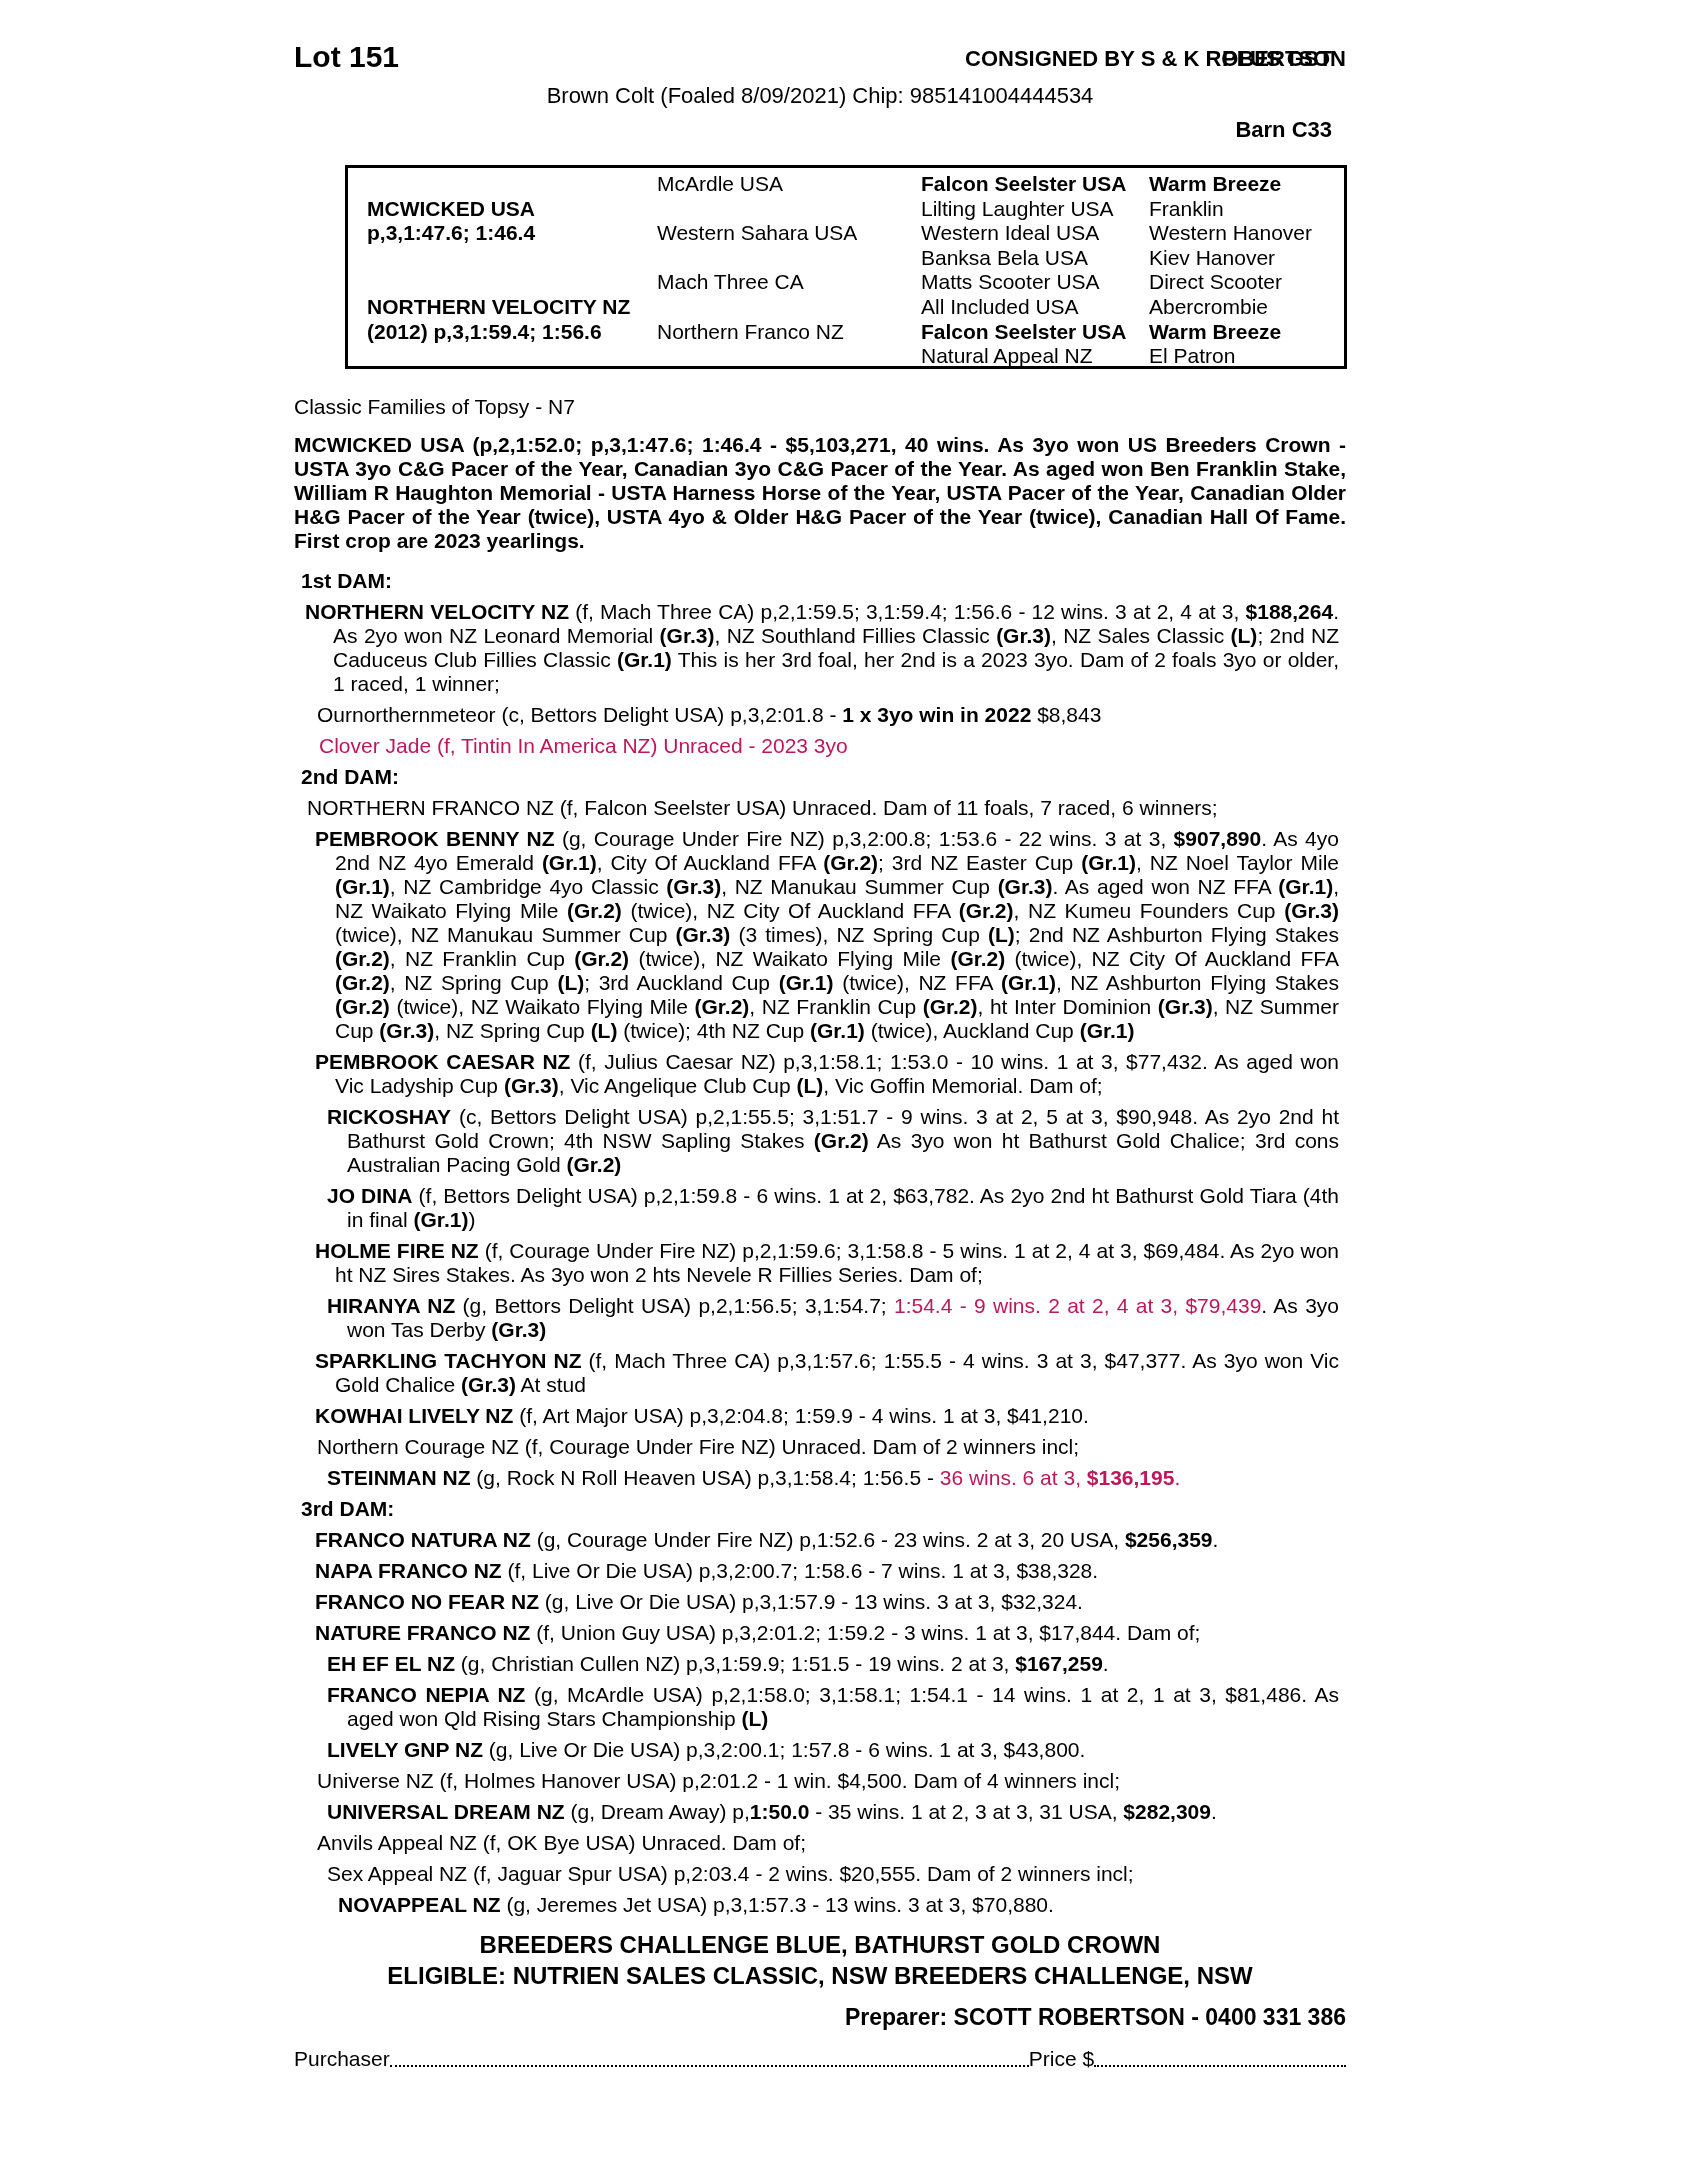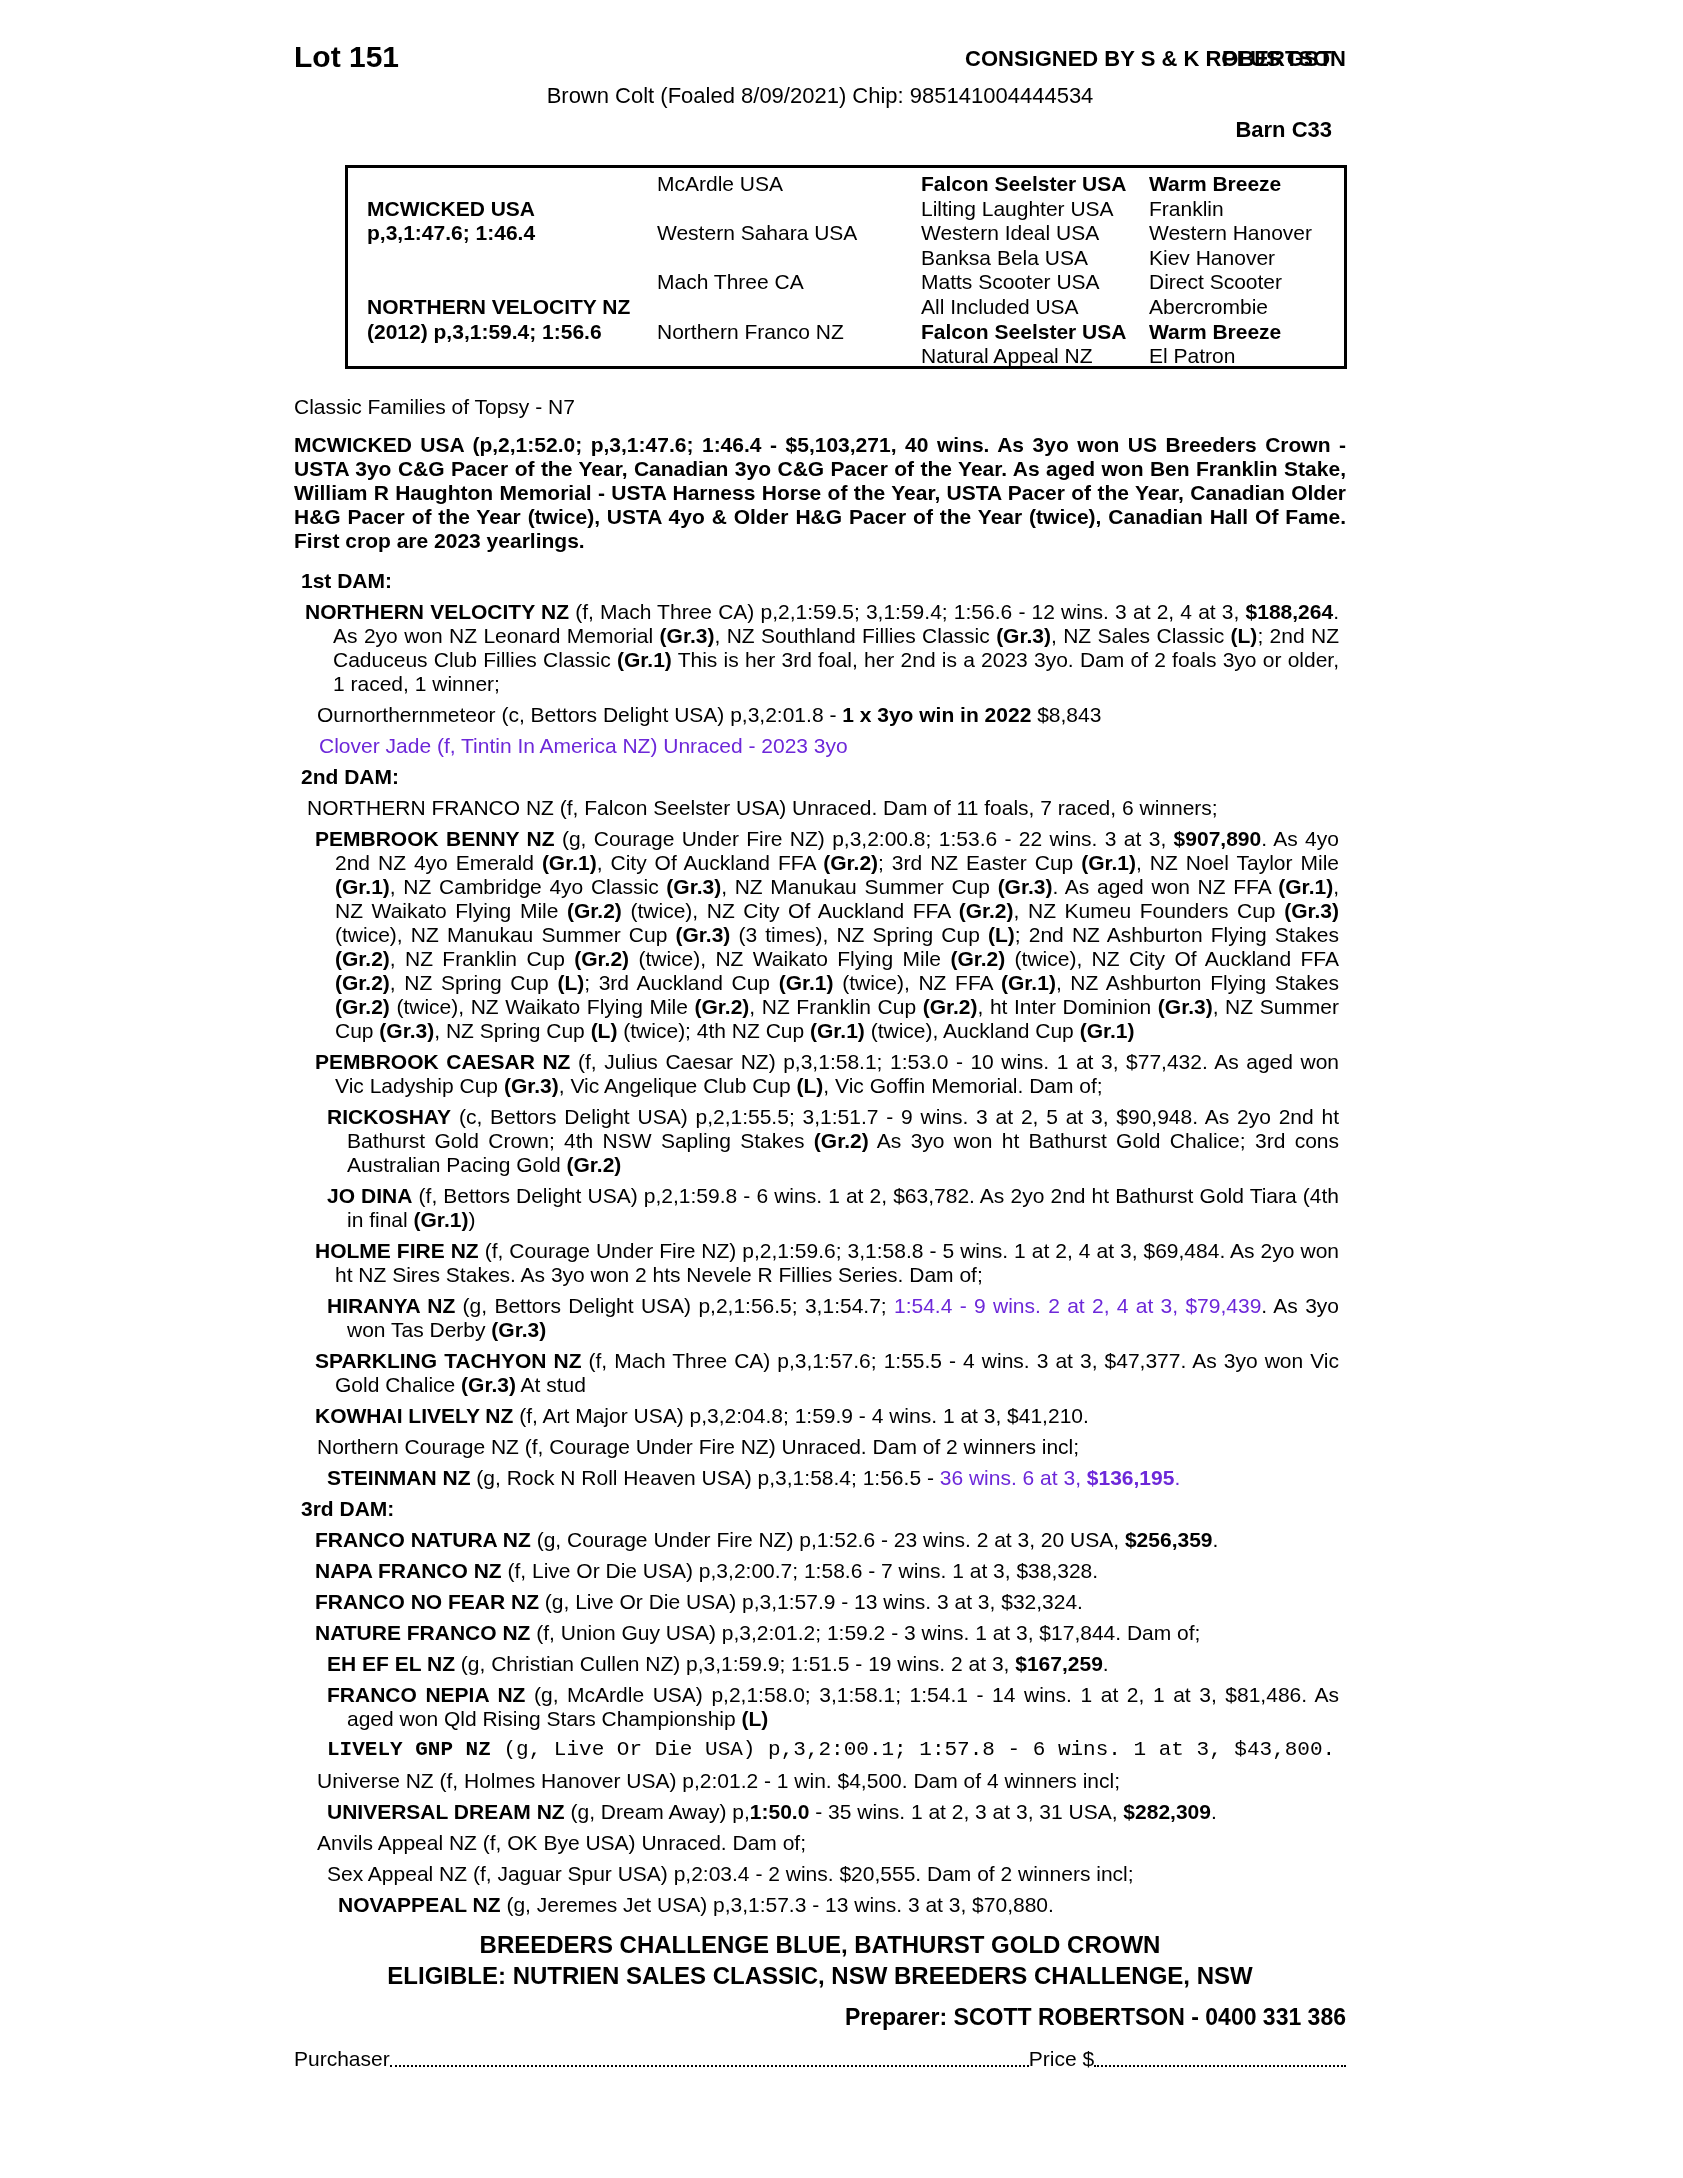--- a/index.html
+++ b/index.html
@@ -2,21 +2,21 @@
 <html><head>
 <meta charset="utf-8">
 <style>
   html,body{margin:0;padding:0;background:#888;}
   .page{
     position:relative;width:1683px;height:2178px;background:#ffffff;
     font-family:"Liberation Sans","DejaVu Sans",sans-serif;color:#000;
     overflow:hidden;
   }
   .b{font-weight:bold;}
-  .r{color:#6d28d9;}
+  .r{color:#be185d;}
   
   .lot{position:absolute;left:294px;top:40px;font-size:30px;font-weight:bold;}
   .consigned{position:absolute;left:294px;top:46px;width:1052px;text-align:right;font-size:22px;font-weight:bold;}
   .plusgst{position:absolute;left:294px;top:46px;width:1038px;text-align:right;font-size:22px;font-weight:bold;}
   .desc{position:absolute;left:294px;top:83px;width:1052px;text-align:center;font-size:22px;}
   .barn{position:absolute;left:294px;top:117px;width:1038px;text-align:right;font-size:22px;font-weight:bold;}
   
   .ptable{
     position:absolute;left:345px;top:165px;width:1002px;height:204px;
     border:3px solid #000;box-sizing:border-box;
@@ -100,21 +100,21 @@
         <p class="bp" style="padding-left: 34px; text-indent: -20px;"><span class="b">KOWHAI LIVELY NZ</span><span> (f, Art Major USA) p,3,2:04.8; 1:59.9 - 4 wins. 1 at 3, $41,210.</span></p>
         <p class="bp" style="padding-left: 34px; text-indent: -18px;"><span>Northern Courage NZ (f, Courage Under Fire NZ) Unraced. Dam of 2 winners incl;</span></p>
         <p class="bp" style="padding-left: 46px; text-indent: -20px;"><span class="b">STEINMAN NZ</span><span> (g, Rock N Roll Heaven USA) p,3,1:58.4; 1:56.5 - </span><span class="r">36 wins. 6 at 3, </span><span class="b r">$136,195</span><span class="r">.</span></p>
         <p class="bp" style="padding-left: 0px; text-indent: 0px;"><span class="b">3rd DAM:</span></p>
         <p class="bp" style="padding-left: 34px; text-indent: -20px;"><span class="b">FRANCO NATURA NZ</span><span> (g, Courage Under Fire NZ) p,1:52.6 - 23 wins. 2 at 3, 20 USA, </span><span class="b">$256,359</span><span>.</span></p>
         <p class="bp" style="padding-left: 34px; text-indent: -20px;"><span class="b">NAPA FRANCO NZ</span><span> (f, Live Or Die USA) p,3,2:00.7; 1:58.6 - 7 wins. 1 at 3, $38,328.</span></p>
         <p class="bp" style="padding-left: 34px; text-indent: -20px;"><span class="b">FRANCO NO FEAR NZ</span><span> (g, Live Or Die USA) p,3,1:57.9 - 13 wins. 3 at 3, $32,324.</span></p>
         <p class="bp" style="padding-left: 34px; text-indent: -20px;"><span class="b">NATURE FRANCO NZ</span><span> (f, Union Guy USA) p,3,2:01.2; 1:59.2 - 3 wins. 1 at 3, $17,844. Dam of;</span></p>
         <p class="bp" style="padding-left: 46px; text-indent: -20px;"><span class="b">EH EF EL NZ</span><span> (g, Christian Cullen NZ) p,3,1:59.9; 1:51.5 - 19 wins. 2 at 3, </span><span class="b">$167,259</span><span>.</span></p>
         <p class="bp" style="padding-left: 46px; text-indent: -20px;"><span class="b">FRANCO NEPIA NZ</span><span> (g, McArdle USA) p,2,1:58.0; 3,1:58.1; 1:54.1 - 14 wins. 1 at 2, 1 at 3, $81,486. As aged won Qld Rising Stars Championship </span><span class="b">(L)</span></p>
-        <p class="bp" style="padding-left: 46px; text-indent: -20px; font-family: Liberation Mono, monospace;"><span class="b">LIVELY GNP NZ</span><span> (g, Live Or Die USA) p,3,2:00.1; 1:57.8 - 6 wins. 1 at 3, $43,800.</span></p>
+        <p class="bp" style="padding-left: 46px; text-indent: -20px;"><span class="b">LIVELY GNP NZ</span><span> (g, Live Or Die USA) p,3,2:00.1; 1:57.8 - 6 wins. 1 at 3, $43,800.</span></p>
         <p class="bp" style="padding-left: 34px; text-indent: -18px;"><span>Universe NZ (f, Holmes Hanover USA) p,2:01.2 - 1 win. $4,500. Dam of 4 winners incl;</span></p>
         <p class="bp" style="padding-left: 46px; text-indent: -20px;"><span class="b">UNIVERSAL DREAM NZ</span><span> (g, Dream Away) p,</span><span class="b">1:50.0</span><span> - 35 wins. 1 at 2, 3 at 3, 31 USA, </span><span class="b">$282,309</span><span>.</span></p>
         <p class="bp" style="padding-left: 34px; text-indent: -18px;"><span>Anvils Appeal NZ (f, OK Bye USA) Unraced. Dam of;</span></p>
         <p class="bp" style="padding-left: 46px; text-indent: -20px;"><span>Sex Appeal NZ (f, Jaguar Spur USA) p,2:03.4 - 2 wins. $20,555. Dam of 2 winners incl;</span></p>
         <p class="bp" style="padding-left: 57px; text-indent: -20px;"><span class="b">NOVAPPEAL NZ</span><span> (g, Jeremes Jet USA) p,3,1:57.3 - 13 wins. 3 at 3, $70,880.</span></p>
       </div>
     <div class="eligible">
       <div>BREEDERS CHALLENGE BLUE, BATHURST GOLD CROWN</div>
       <div>ELIGIBLE: NUTRIEN SALES CLASSIC, NSW BREEDERS CHALLENGE, NSW</div>
     </div>

